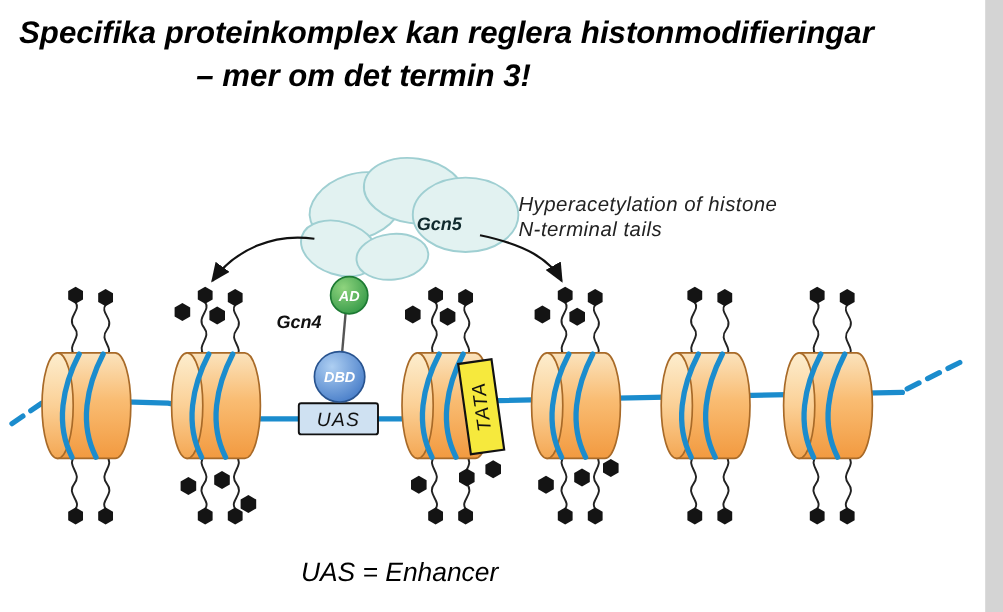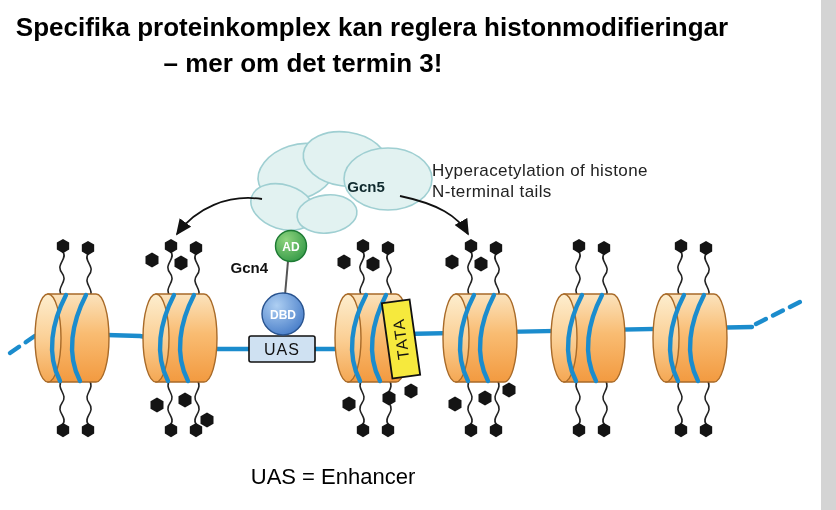--- a/index.html
+++ b/index.html
@@ -1,17 +1,17 @@
 <!DOCTYPE html>
 <html><head>
 <meta charset="utf-8">
 <style>
   html,body{margin:0;padding:0;background:#fff;}
   .stage{position:relative;width:836px;height:510px;background:#ffffff;overflow:hidden;
-         font-family:"Liberation Sans", sans-serif;}
+         font-family:"Liberation Sans", sans-serif;font-style:italic;}
   svg{display:block}
   text{font-family:"Liberation Sans", sans-serif;}
   .title-line{font-size:26px;font-weight:600;fill:#000;}
   .annot{font-size:17px;fill:#222;letter-spacing:.4px;}
   .lab-bold{font-size:15px;font-weight:700;fill:#111;}
   .lab-gcn5{font-size:15px;font-weight:700;fill:#102a2e;}
   .lab-white{font-size:12px;font-weight:700;fill:#fff;}
   .lab-box{font-size:16px;font-weight:500;fill:#111;letter-spacing:1px;}
   .footer-text{font-size:22px;fill:#000;}
 </style>

